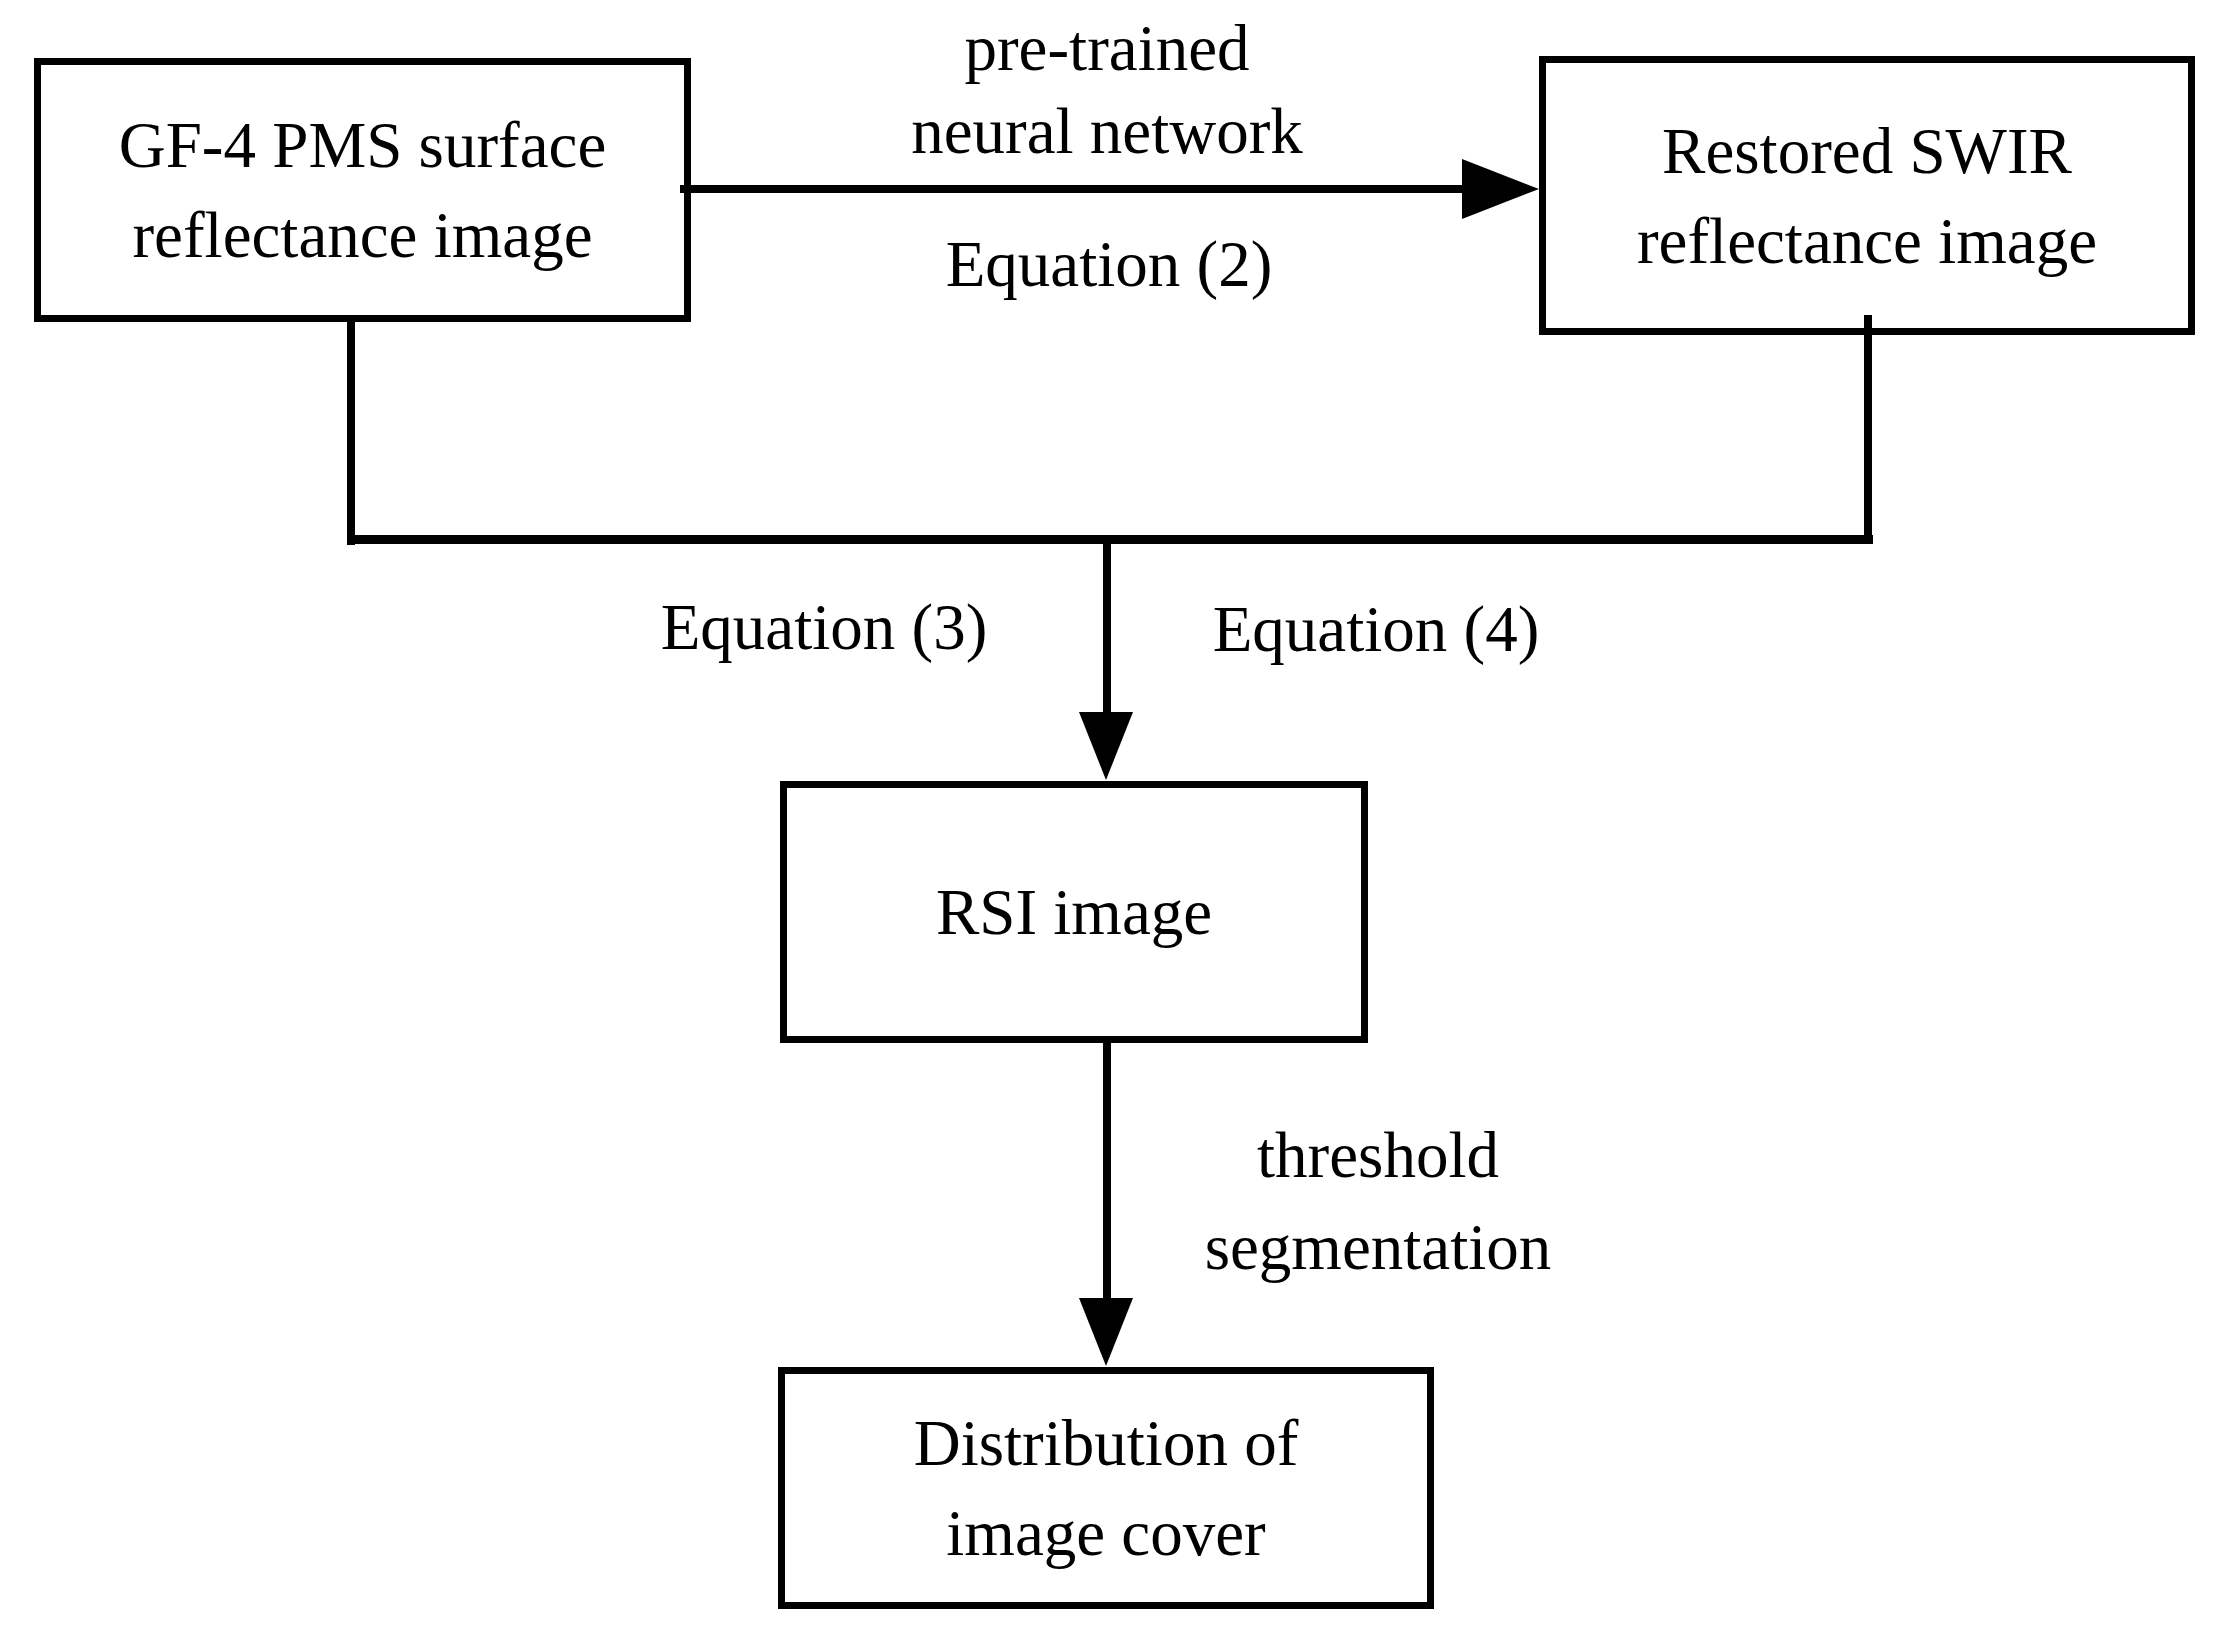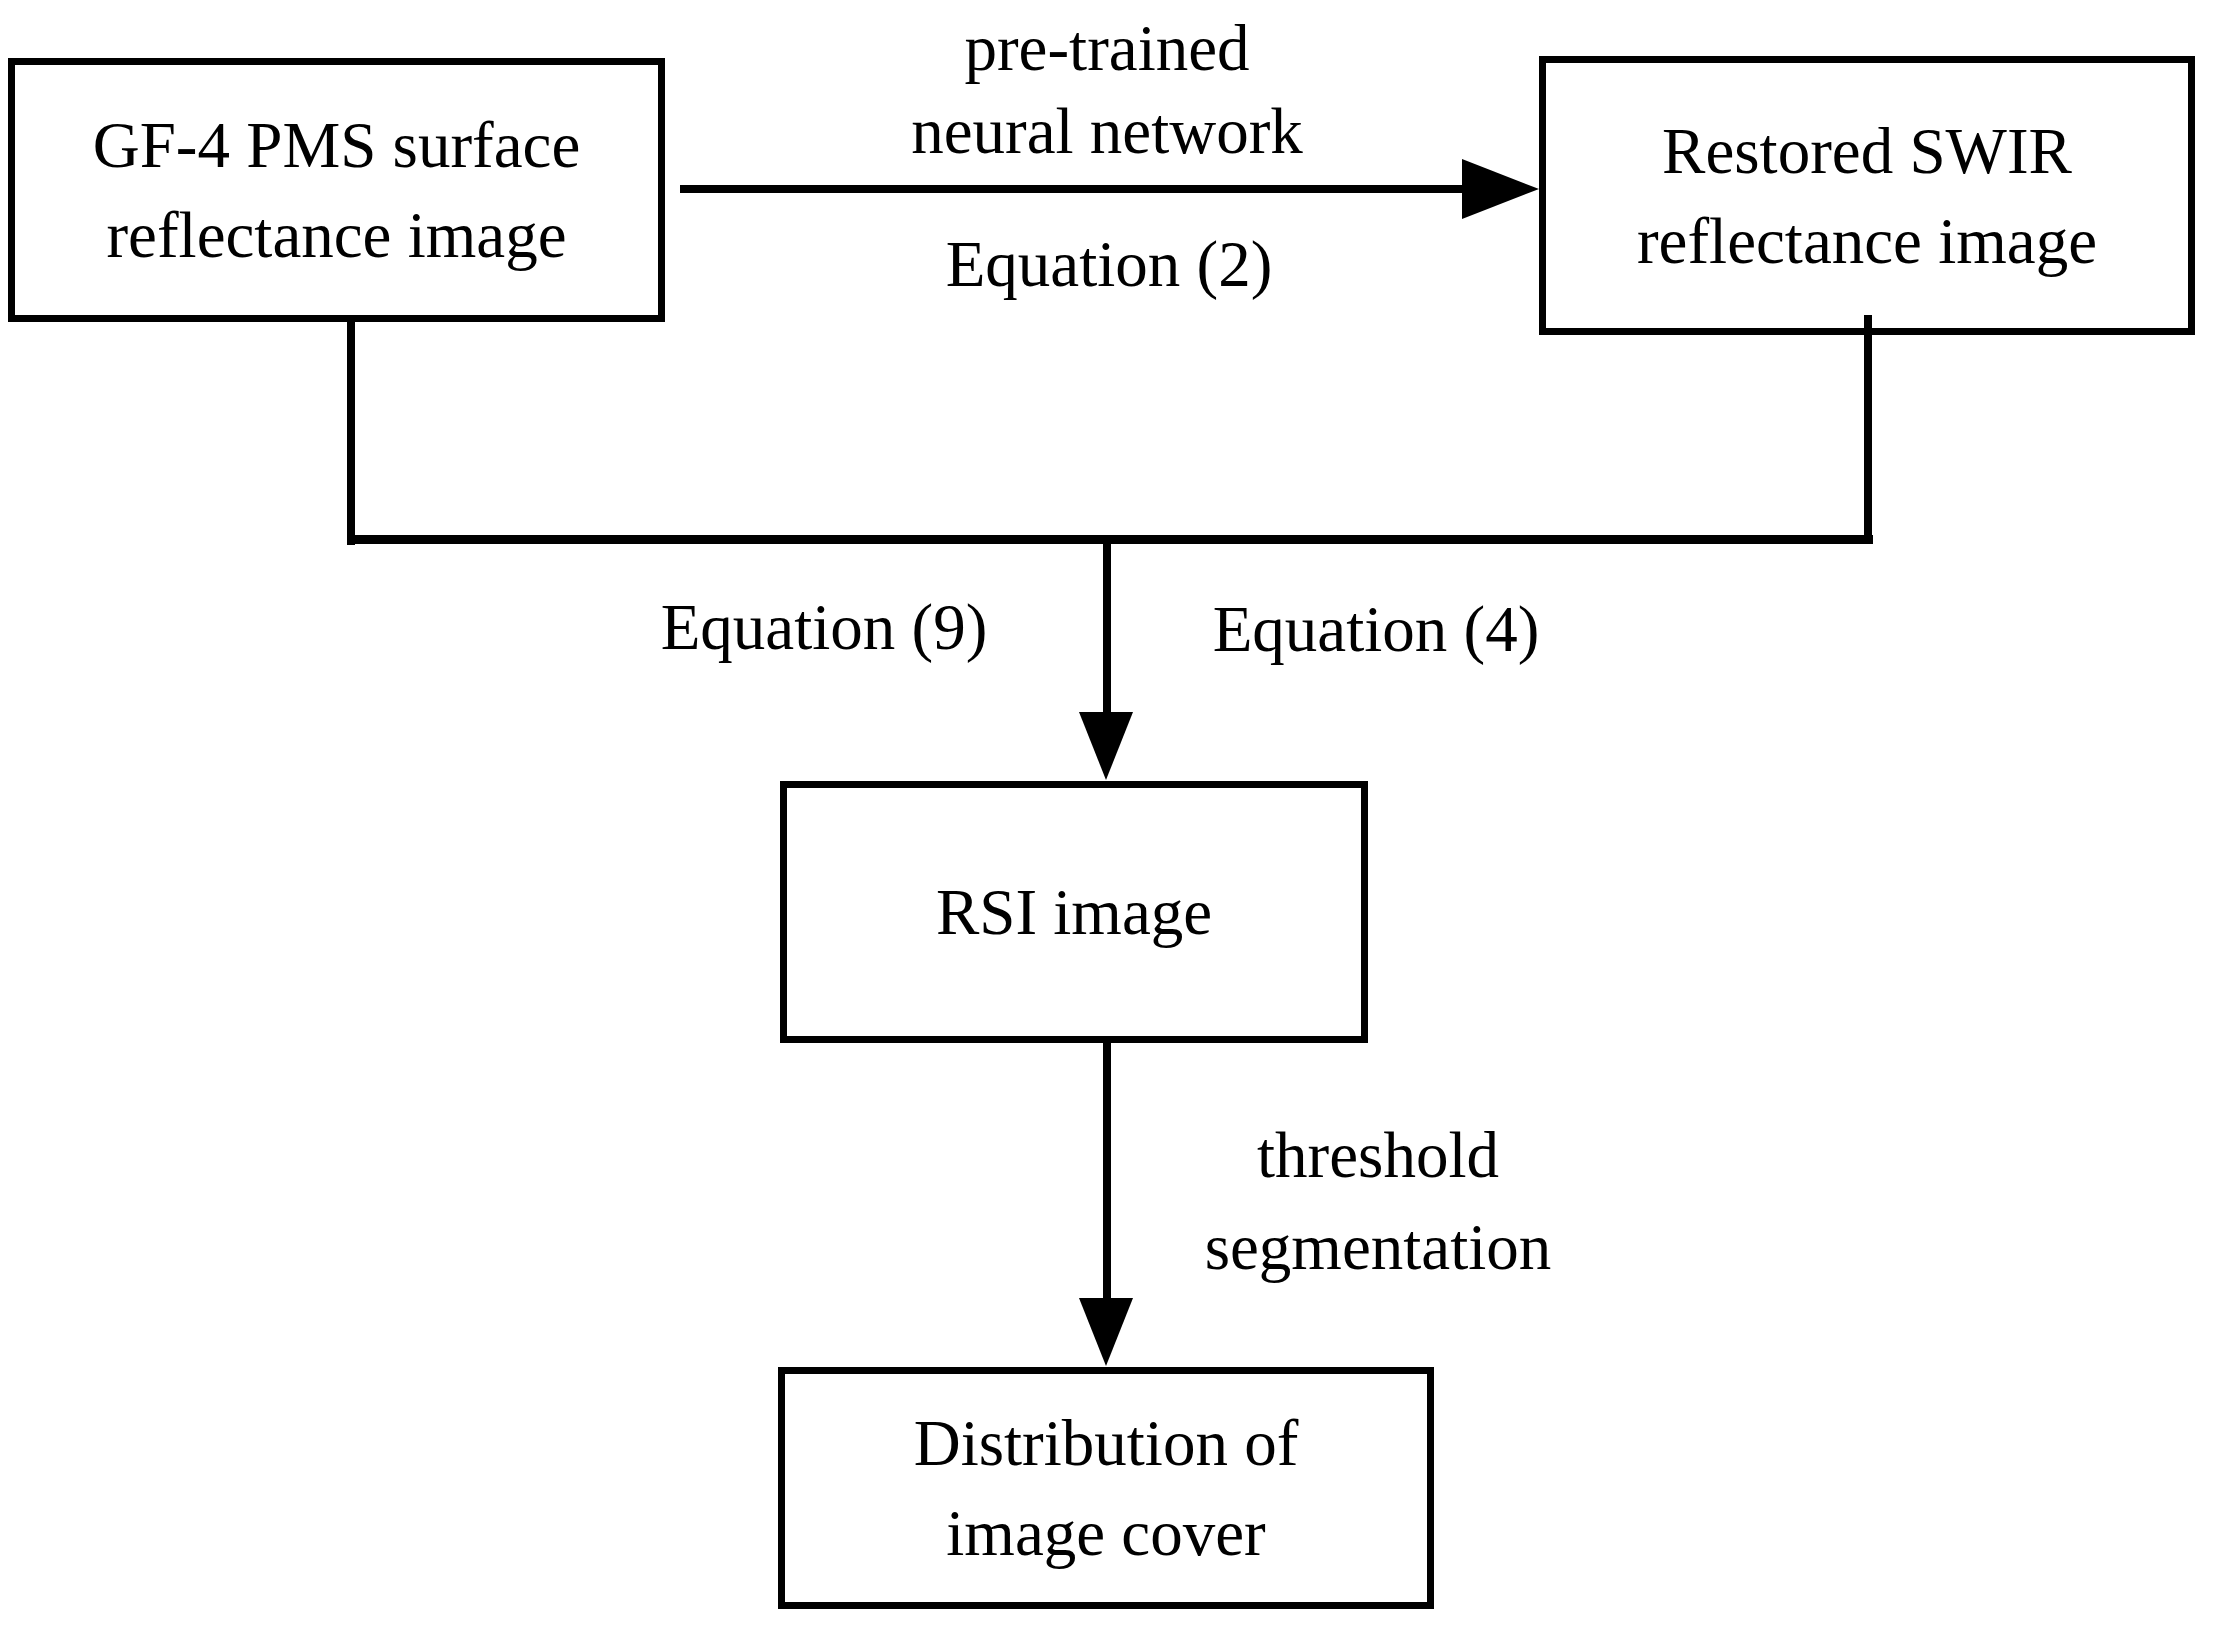--- a/index.html
+++ b/index.html
@@ -51,21 +51,21 @@
     border-top: 30px solid transparent;
     border-bottom: 30px solid transparent;
     border-left: 77px solid #000000;
   }
   .head-down {
     border-left: 27.5px solid transparent;
     border-right: 27.5px solid transparent;
     border-top: 68px solid #000000;
   }
   
-  #box-source      { left: 8px;   top: 58px;   width: 657px; height: 264px; }
+  #box-source      { left: 34px;   top: 58px;   width: 657px; height: 264px; }
   #box-restored    { left: 1539px; top: 56px;   width: 656px; height: 279px; }
   #box-rsi         { left: 780px;  top: 781px;  width: 588px; height: 262px; }
   #box-distribution{ left: 778px;  top: 1367px; width: 656px; height: 242px; }
 
   
   #h-arrow-shaft   { left: 680px;  top: 185px;  width: 787px;  height: 8.3px; }
   #h-arrow-head    { left: 1462px; top: 159px; }
   #conn-left-v     { left: 347px;  top: 319px;  width: 8.3px;   height: 226px; }
   #conn-right-v    { left: 1864px; top: 315px;  width: 8.3px;   height: 229px; }
   #conn-join-h     { left: 347px;  top: 535px;  width: 1526px; height: 9.2px; }
@@ -118,21 +118,21 @@
   <div class="shaft" id="bot-arrow-shaft"></div>
   <div class="head head-down" id="bot-arrow-head"></div>
 
   <div class="label" id="label-pretrained">
     <div>pre-trained</div>
     <div>neural network</div>
   </div>
 
   <div class="label" id="label-eq2">Equation (2)</div>
 
-  <div class="label" id="label-eq3">Equation (9)</div>
+  <div class="label" id="label-eq3">Equation (3)</div>
 
   <div class="label" id="label-eq4">Equation (4)</div>
 
   <div class="label" id="label-threshold">
     <div>threshold</div>
     <div>segmentation</div>
   </div>
 
 </div>
 

